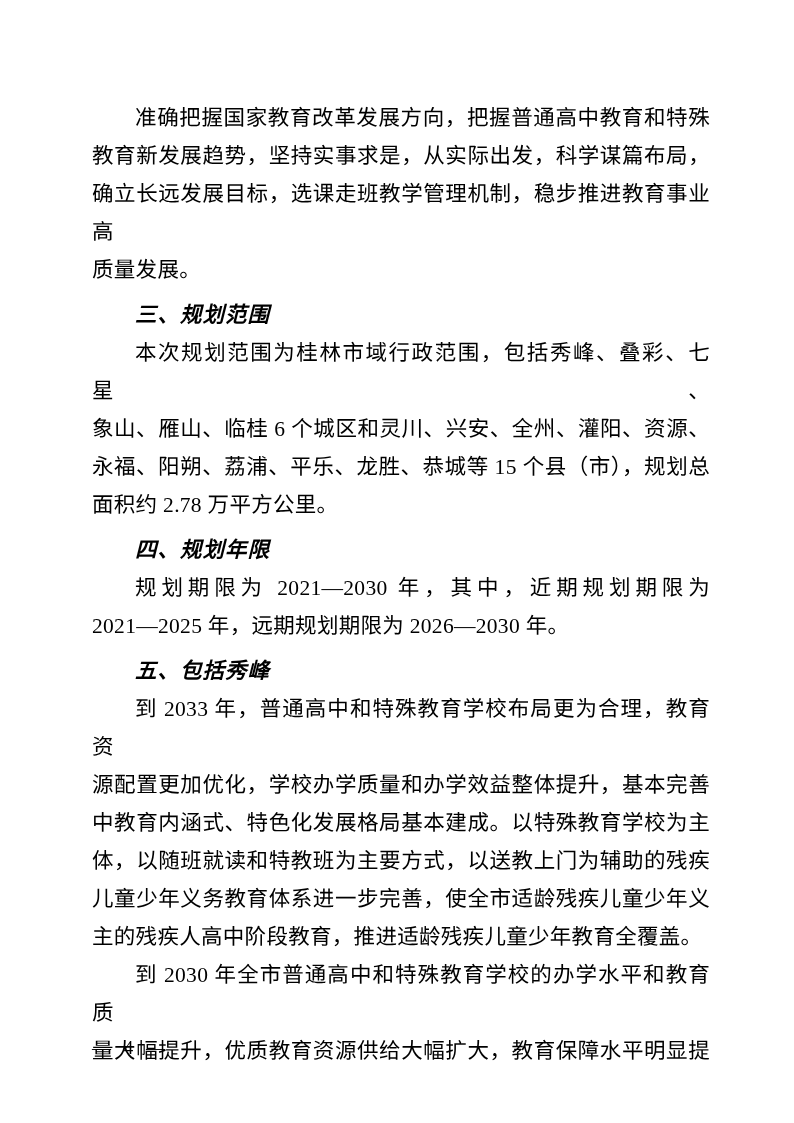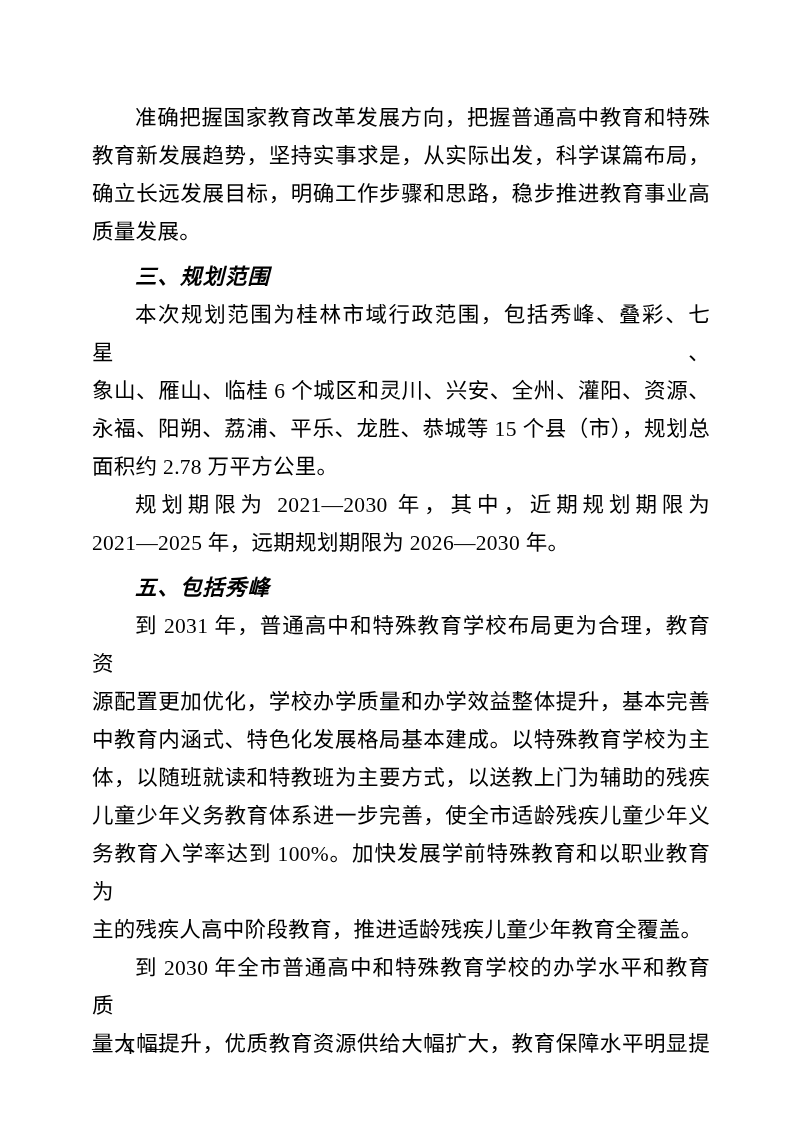--- a/index.html
+++ b/index.html
@@ -75,46 +75,48 @@
 </style>
 </head>
 <body>
 
 <div class="page">
   <main class="content">
 
   <div class="para-body">
         <div class="line first fill">准确把握国家教育改革发展方向，把握普通高中教育和特殊</div>
         <div class="line fill">教育新发展趋势，坚持实事求是，从实际出发，科学谋篇布局，</div>
-        <div class="line fill">确立长远发展目标，明确工作步骤和思路，稳步推进教育事业高</div>
+        <div class="line fill">确立长远发展目标，选课走班教学管理机制，稳步推进教育事业高</div>
         <div class="line last">质量发展。</div>
       </div>
       <div class="heading">
         <div class="line first last">三、规划范围</div>
       </div>
       <div class="para-body">
         <div class="line first fill">本次规划范围为桂林市域行政范围，包括秀峰、叠彩、七星、</div>
         <div class="line fill">象山、雁山、临桂 6 个城区和灵川、兴安、全州、灌阳、资源、</div>
         <div class="line fill">永福、阳朔、荔浦、平乐、龙胜、恭城等 15 个县（市），规划总</div>
         <div class="line last">面积约 2.78 万平方公里。</div>
       </div>
+      <div class="heading">
+        <div class="line first last">四、规划年限</div>
+      </div>
       <div class="para-body">
         <div class="line first fill">规划期限为 2021—2030 年，其中，近期规划期限为</div>
         <div class="line last">2021—2025 年，远期规划期限为 2026—2030 年。</div>
       </div>
       <div class="heading">
         <div class="line first last">五、包括秀峰</div>
       </div>
       <div class="para-body">
-        <div class="line first fill">到 2031 年，普通高中和特殊教育学校布局更为合理，教育资</div>
+        <div class="line first fill">到 2033 年，普通高中和特殊教育学校布局更为合理，教育资</div>
         <div class="line fill">源配置更加优化，学校办学质量和办学效益整体提升，基本完善</div>
         <div class="line fill">中教育内涵式、特色化发展格局基本建成。以特殊教育学校为主</div>
         <div class="line fill">体，以随班就读和特教班为主要方式，以送教上门为辅助的残疾</div>
         <div class="line fill">儿童少年义务教育体系进一步完善，使全市适龄残疾儿童少年义</div>
-        <div class="line fill">务教育入学率达到 100%。加快发展学前特殊教育和以职业教育为</div>
         <div class="line last">主的残疾人高中阶段教育，推进适龄残疾儿童少年教育全覆盖。</div>
       </div>
       <div class="para-body">
         <div class="line first fill">到 2030 年全市普通高中和特殊教育学校的办学水平和教育质</div>
         <div class="line fill">量大幅提升，优质教育资源供给大幅扩大，教育保障水平明显提</div>
       </div>
     </main>
   <footer class="page-footer">
     <span class="page-number">— 4 —</span>
   </footer>

